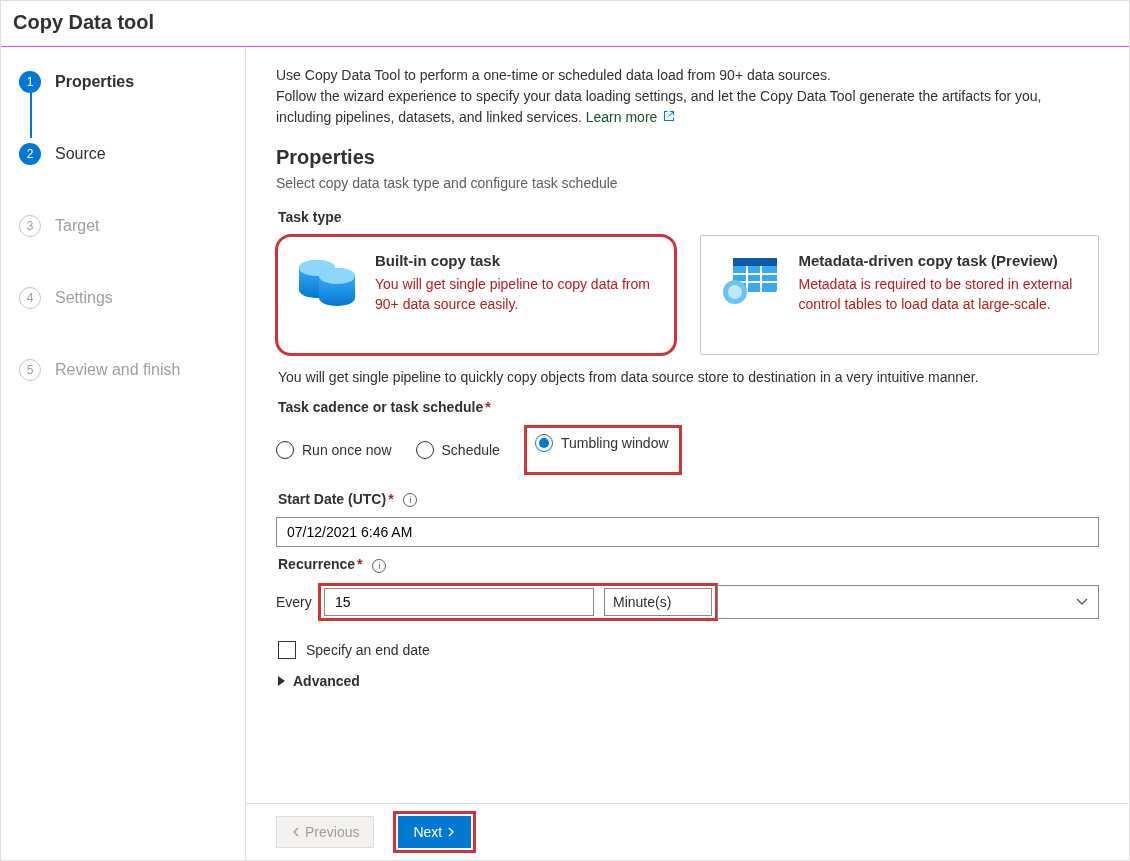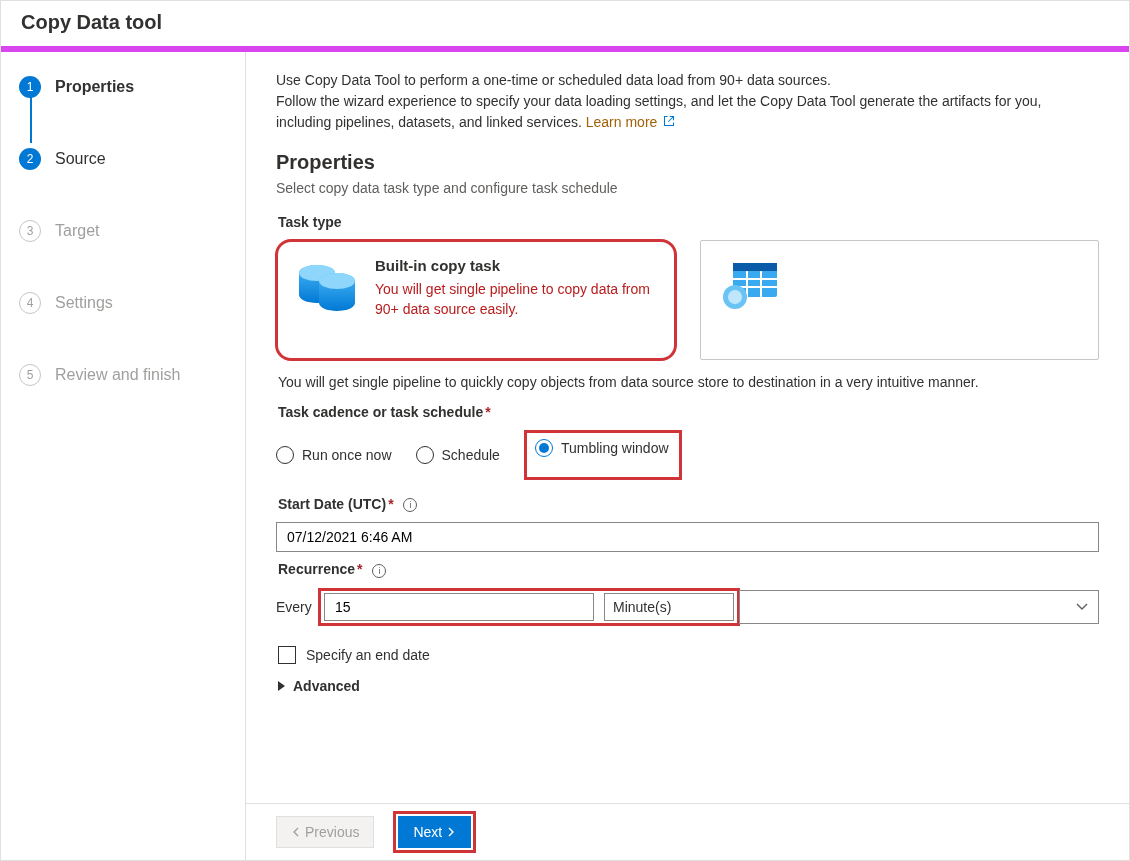--- a/index.html
+++ b/index.html
@@ -1,33 +1,33 @@
 <!DOCTYPE html>
 <html><head>
 <meta charset="utf-8">
 <style>
   * { box-sizing: border-box; }
   html, body { margin:0; padding:0; font-family: "Segoe UI", Arial, sans-serif; font-size:14px; color:#323130; background:#fff; }
   .window { width:1130px; height:861px; border:1px solid #e1dfdd; display:flex; flex-direction:column; overflow:hidden; }
-  .titlebar { padding:10px 20px 12px 20px; border-bottom:6px solid #d946ef; font-size:20px; font-weight:600; }
+  .titlebar { padding:10px 20px 12px 12px; border-bottom:1px solid #d946ef; font-size:20px; font-weight:600; }
   .body { flex:1; display:flex; overflow:hidden; }
   .sidebar { width:245px; border-right:1px solid #e1dfdd; padding:18px 10px 10px 18px; }
   .step { display:flex; align-items:center; gap:14px; position:relative; height:34px; }
   .step + .step { margin-top:38px; }
   .connector { position:absolute; left:11px; top:25px; width:2px; height:48px; background:#0078d4; }
   .circle { width:22px; height:22px; border-radius:50%; display:flex; align-items:center; justify-content:center; font-size:12px; flex-shrink:0; }
   .circle.active { background:#0078d4; color:#fff; }
   .circle.inactive { border:1px solid #c8c6c4; color:#a19f9d; background:#fff; }
   .step-label { font-size:16px; }
   .step-label.active { color:#323130; font-weight:600; }
   .step-label.inactive { color:#a19f9d; }
   .main { flex:1; display:flex; flex-direction:column; overflow:hidden; }
   .content { flex:1; padding:18px 30px 10px 30px; overflow:auto; }
   .intro { font-size:14px; line-height:1.5; color:#323130; }
-  .link { color:#a16207; text-decoration:none; }
+  .link { color:#14532d; text-decoration:none; }
   .ext-icon { width:12px; height:12px; vertical-align:baseline; margin-left:2px; }
   h2.section-title { font-size:20px; font-weight:600; margin:18px 0 6px 0; }
   .subtext { color:#605e5c; font-size:14px; margin:0 0 18px 0; }
   .field-label { font-size:14px; font-weight:600; margin:8px 0 10px 2px; }
   .asterisk { color:#a4262c; margin-left:2px; }
   .info-circle { display:inline-flex; width:14px; height:14px; border:1px solid #605e5c; border-radius:50%; align-items:center; justify-content:center; font-size:9px; color:#605e5c; margin-left:6px; font-weight:normal; vertical-align:middle; }
   .card-row { display:flex; gap:24px; }
   .card { flex:1; border:1px solid #c8c6c4; border-radius:2px; padding:16px 18px 18px 18px; display:flex; gap:18px; align-items:flex-start; min-height:120px; }
   .card-title { font-weight:600; font-size:15px; margin-bottom:6px; }
   .card-desc { font-size:14px; color:#b91c1c; line-height:1.4; }
@@ -37,21 +37,21 @@
   .radio-opt { display:flex; align-items:center; gap:8px; font-size:14px; cursor:pointer; }
   .radio-circle { width:18px; height:18px; border:1px solid #323130; border-radius:50%; display:flex; align-items:center; justify-content:center; background:#fff; }
   .radio-circle.sel { border:1px solid #0078d4; }
   .radio-dot { width:10px; height:10px; border-radius:50%; background:#0078d4; }
   .radio-wrap-hl { border:3px solid #d13438; padding:6px 10px 20px 8px; display:inline-flex; }
   .text-input { width:100%; border:1px solid #8a8886; padding:5px 10px; font-size:14px; font-family:inherit; height:30px; background:#fff; }
   .recurrence-row { display:flex; align-items:center; gap:0; margin-bottom:4px; }
   .every-label { font-size:14px; padding-right:0; width:42px; }
   .rec-box { border:3px solid #d13438; display:flex; padding:2px 3px; }
   .rec-input { width:270px; border:1px solid #8a8886; padding:4px 10px; height:28px; font-size:14px; font-family:inherit; margin-right:10px; }
-  .rec-unit-wrap { width:130px; border:1px solid #8a8886; padding:4px 8px; height:28px; font-size:14px; display:flex; align-items:center; }
+  .rec-unit-wrap { width:108px; border:1px solid #8a8886; padding:4px 8px; height:28px; font-size:14px; display:flex; align-items:center; }
   .recurrence-select-ext { flex:1; border:1px solid #8a8886; border-left:1px solid #8a8886; height:34px; display:flex; align-items:center; justify-content:flex-end; padding:0 10px; margin-left:-1px; }
   .chev-down { width:12px; height:12px; }
   .checkbox-row { display:flex; align-items:center; gap:10px; margin:20px 0 14px 2px; }
   .checkbox { width:18px; height:18px; border:1px solid #323130; background:#fff; }
   .expander { display:flex; align-items:center; gap:8px; margin:8px 0 0 2px; font-weight:600; cursor:pointer; }
   .tri-right { width:0; height:0; border-top:5px solid transparent; border-bottom:5px solid transparent; border-left:7px solid #323130; }
   .footer { border-top:1px solid #e1dfdd; padding:12px 30px; display:flex; align-items:center; gap:24px; }
   .btn { height:32px; border:1px solid #8a8886; background:#fff; padding:0 14px; font-size:14px; display:inline-flex; align-items:center; gap:4px; cursor:pointer; font-family:inherit; }
   .btn:disabled { color:#a19f9d; border-color:#e1dfdd; background:#f3f2f1; cursor:default; }
   .btn-primary { background:#0078d4; color:#fff; border:1px solid #0078d4; }
@@ -132,20 +132,24 @@
             <svg class="icon-stack" viewBox="0 0 62 58">
               <rect x="14" y="6" width="44" height="34" rx="2" fill="#3aaaf0"></rect>
               <rect x="14" y="6" width="44" height="8" fill="#0a5ca8"></rect>
               <line x1="28" y1="14" x2="28" y2="40" stroke="#fff" stroke-width="2"></line>
               <line x1="42" y1="14" x2="42" y2="40" stroke="#fff" stroke-width="2"></line>
               <line x1="14" y1="22" x2="58" y2="22" stroke="#fff" stroke-width="2"></line>
               <line x1="14" y1="30" x2="58" y2="30" stroke="#fff" stroke-width="2"></line>
               <circle cx="16" cy="40" r="12" fill="#69c4f5"></circle>
               <circle cx="16" cy="40" r="7" fill="#bfe6fb"></circle>
             </svg>
+            <div>
+              <div class="card-title">Metadata-driven copy task (Preview)</div>
+              <div class="card-desc">Metadata is required to be stored in external control tables to load data at large-scale.</div>
+            </div>
           </div>
         </div>
 
         <div class="task-note">You will get single pipeline to quickly copy objects from data source store to destination in a very intuitive manner.</div>
 
         <div class="field-label">
           <span>Task cadence or task schedule</span><span class="asterisk">*</span>
         </div>
         <div class="radio-row">
           <label class="radio-opt">

